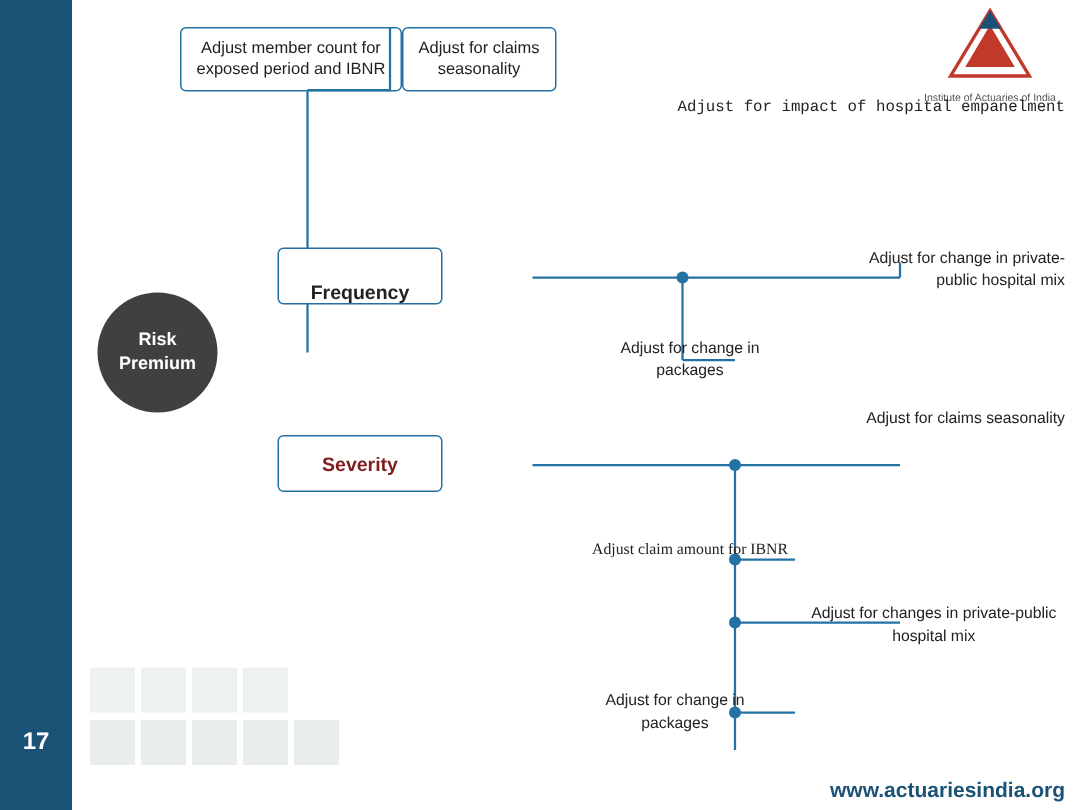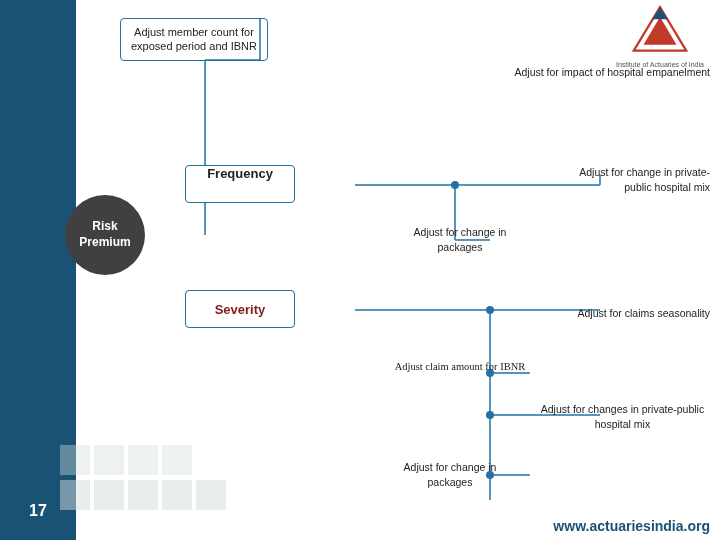--- a/index.html
+++ b/index.html
@@ -10,28 +10,28 @@
       background: #fff;
       overflow: hidden;
       position: relative;
     }
 
     
     .sidebar {
       position: absolute;
       left: 0;
       top: 0;
-      width: 76px;
+      width: 48px;
       height: 540px;
       background: #1a5276;
       display: flex;
       flex-direction: column;
       align-items: center;
       justify-content: flex-end;
-      padding-bottom: 10px;
+      padding-bottom: 26px;
     }
 
     .page-number {
       color: white;
       font-size: 16px;
       font-weight: bold;
       margin-bottom: 10px;
     }
 
     
@@ -63,20 +63,21 @@
 
     
     .impact-box {
       position: absolute;
       top: 65px;
       right: 10px;
       font-size: 10.5px;
       text-align: right;
       color: #222;
       line-height: 1.4;
+      font-family: Liberation Mono, monospace;
     }
 
     
     .risk-premium {
       position: absolute;
       left: 65px;
       top: 195px;
       width: 80px;
       height: 80px;
       border-radius: 50%;
@@ -95,21 +96,21 @@
     .frequency-box {
       position: absolute;
       left: 185px;
       top: 165px;
       width: 110px;
       height: 38px;
       border: 1.5px solid #2471a3;
       border-radius: 4px;
       background: white;
       display: flex;
-      align-items: flex-start;
+      align-items: flex-end;
       justify-content: center;
       font-size: 13px;
       font-weight: bold;
       color: #222;
     }
 
     
     .severity-box {
       position: absolute;
       left: 185px;
@@ -183,20 +184,21 @@
 
     <polygon points="40,15 62,52 18,52" fill="#c0392b"></polygon>
 
     <polygon points="40,2 50,18 30,18" fill="#1a5276"></polygon>
   </svg>
   <span class="logo-text">Institute of Actuaries of India</span>
 </div>
 
 <div style="position:absolute;left:120px;top:18px;display:flex;">
   <div class="box">Adjust member count for<br>exposed period and IBNR</div>
+  <div class="box">Adjust for claims<br>seasonality</div>
 </div>
 
 <div class="impact-box">
   <span>Adjust for impact of
 hospital empanelment</span>
 </div>
 
 <svg class="connector-svg" xmlns="http://www.w3.org/2000/svg">
 
   <line x1="145" y1="60" x2="145" y2="235" stroke="#2471a3" stroke-width="1.5"></line>
@@ -249,21 +251,21 @@
 <div style="position:absolute;right:10px;top:165px;width:155px;text-align:right;font-size:10.5px;color:#222;line-height:1.4;">
   <span>Adjust for change in
 private-public hospital mix</span>
 </div>
 
 <div style="position:absolute;left:390px;top:225px;width:140px;text-align:center;font-size:10.5px;color:#222;line-height:1.4;">
   <span>Adjust for change in
 packages</span>
 </div>
 
-<div style="position:absolute;right:10px;top:306px;width:140px;text-align:right;font-size:10.5px;color:#222;line-height:1.4;">
+<div style="position:absolute;right:10px;top:272px;width:140px;text-align:right;font-size:10.5px;color:#222;line-height:1.4;">
   <span>Adjust for claims
 seasonality</span>
 </div>
 
 <div style="position:absolute;left:390px;top:360px;width:140px;text-align:center;font-size:10.5px;color:#222;line-height:1.4;font-family:Liberation Serif, serif;">
   <span>Adjust claim amount
 for IBNR</span>
 </div>
 
 <div style="position:absolute;right:10px;top:402px;width:175px;text-align:center;font-size:10.5px;color:#222;line-height:1.4;">

